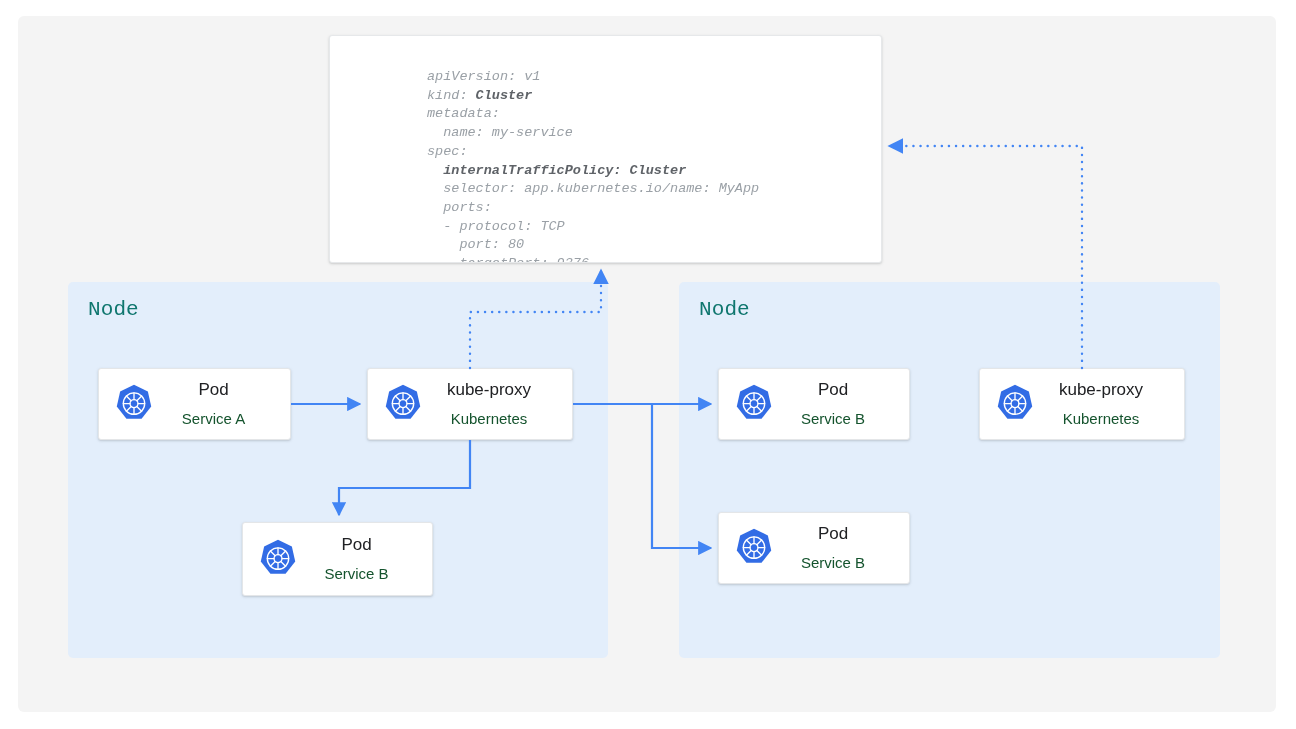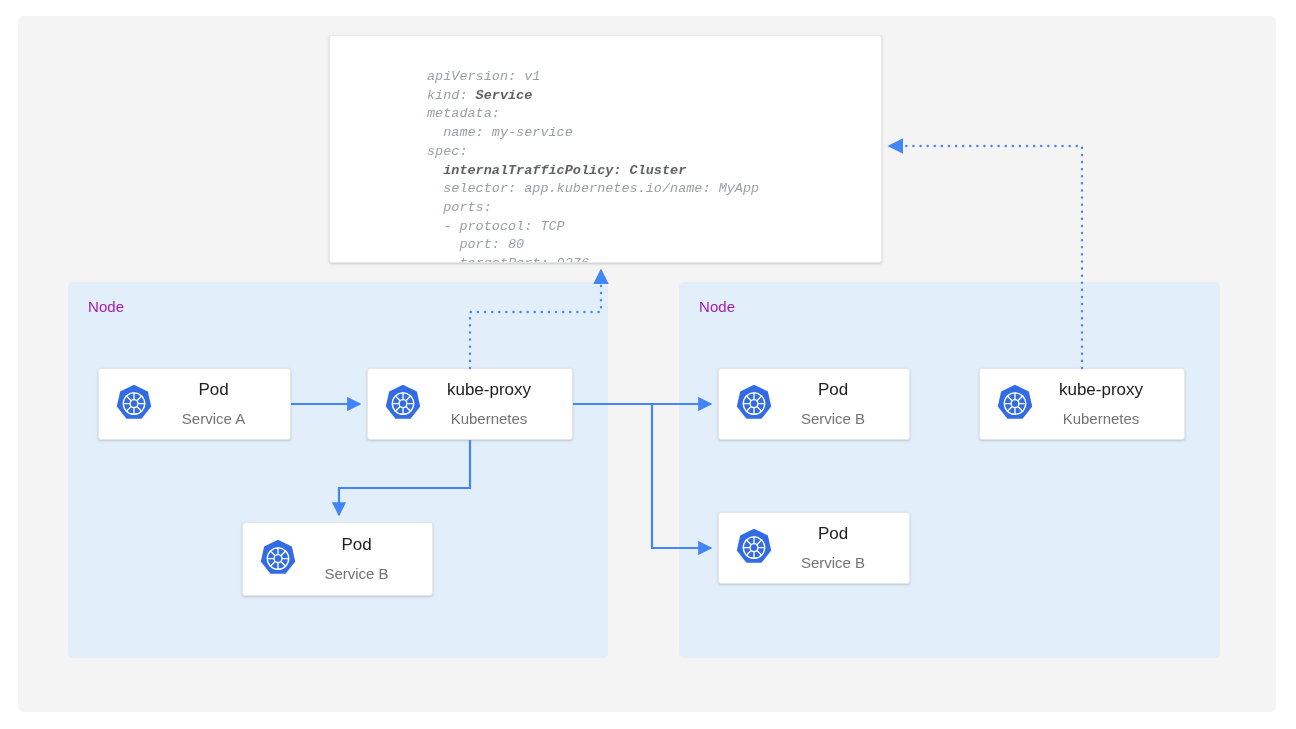--- a/index.html
+++ b/index.html
@@ -25,24 +25,24 @@
   
   .node {
     position: absolute;
     background: #e3eefb;
     border-radius: 5px;
   }
   .node-label {
     position: absolute;
     left: 20px;
     top: 16px;
-    font-size: 15px;
-    color: #a21caf;
+    font-size: 21px;
+    color: #0f766e;
     letter-spacing: 0.1px;
-    font-family: Liberation Sans, sans-serif;
+    font-family: Liberation Mono, monospace;
   }
 
   
   .box {
     position: absolute;
     background: #ffffff;
     border: 1px solid #e4e6e8;
     border-radius: 3px;
     box-shadow: 0 1px 2px rgba(60,64,67,0.18), 0 1px 4px rgba(60,64,67,0.06);
     display: flex;
@@ -66,21 +66,21 @@
     line-height: 1.18;
   }
   .box .box-title {
     font-size: 17px;
     color: #202124;
     font-family: "Liberation Sans", sans-serif;
     white-space: nowrap;
   }
   .box .box-sub {
     font-size: 15px;
-    color: #737373;
+    color: #14532d;
     font-family: "Liberation Sans", sans-serif;
     white-space: nowrap;
     margin-top: 10px;
   }
 
   
   #yaml-card {
     position: absolute;
     left: 329px;
     top: 35px;
@@ -131,21 +131,21 @@
   </div>
 
   <div class="node" style="left:661px; top:266px; width:541px; height:376px;">
     <div class="node-label">Node</div>
   </div>
 
 </div>
 
 <div id="yaml-card">
   <pre id="yaml-code">apiVersion: v1
-kind: <b>Service</b>
+kind: <b>Cluster</b>
 metadata:
   name: my-service
 spec:
   <b>internalTrafficPolicy: Cluster</b>
   selector: app.kubernetes.io/name: MyApp
   ports:
   - protocol: TCP
     port: 80
     targetPort: 9376</pre>
 </div>

